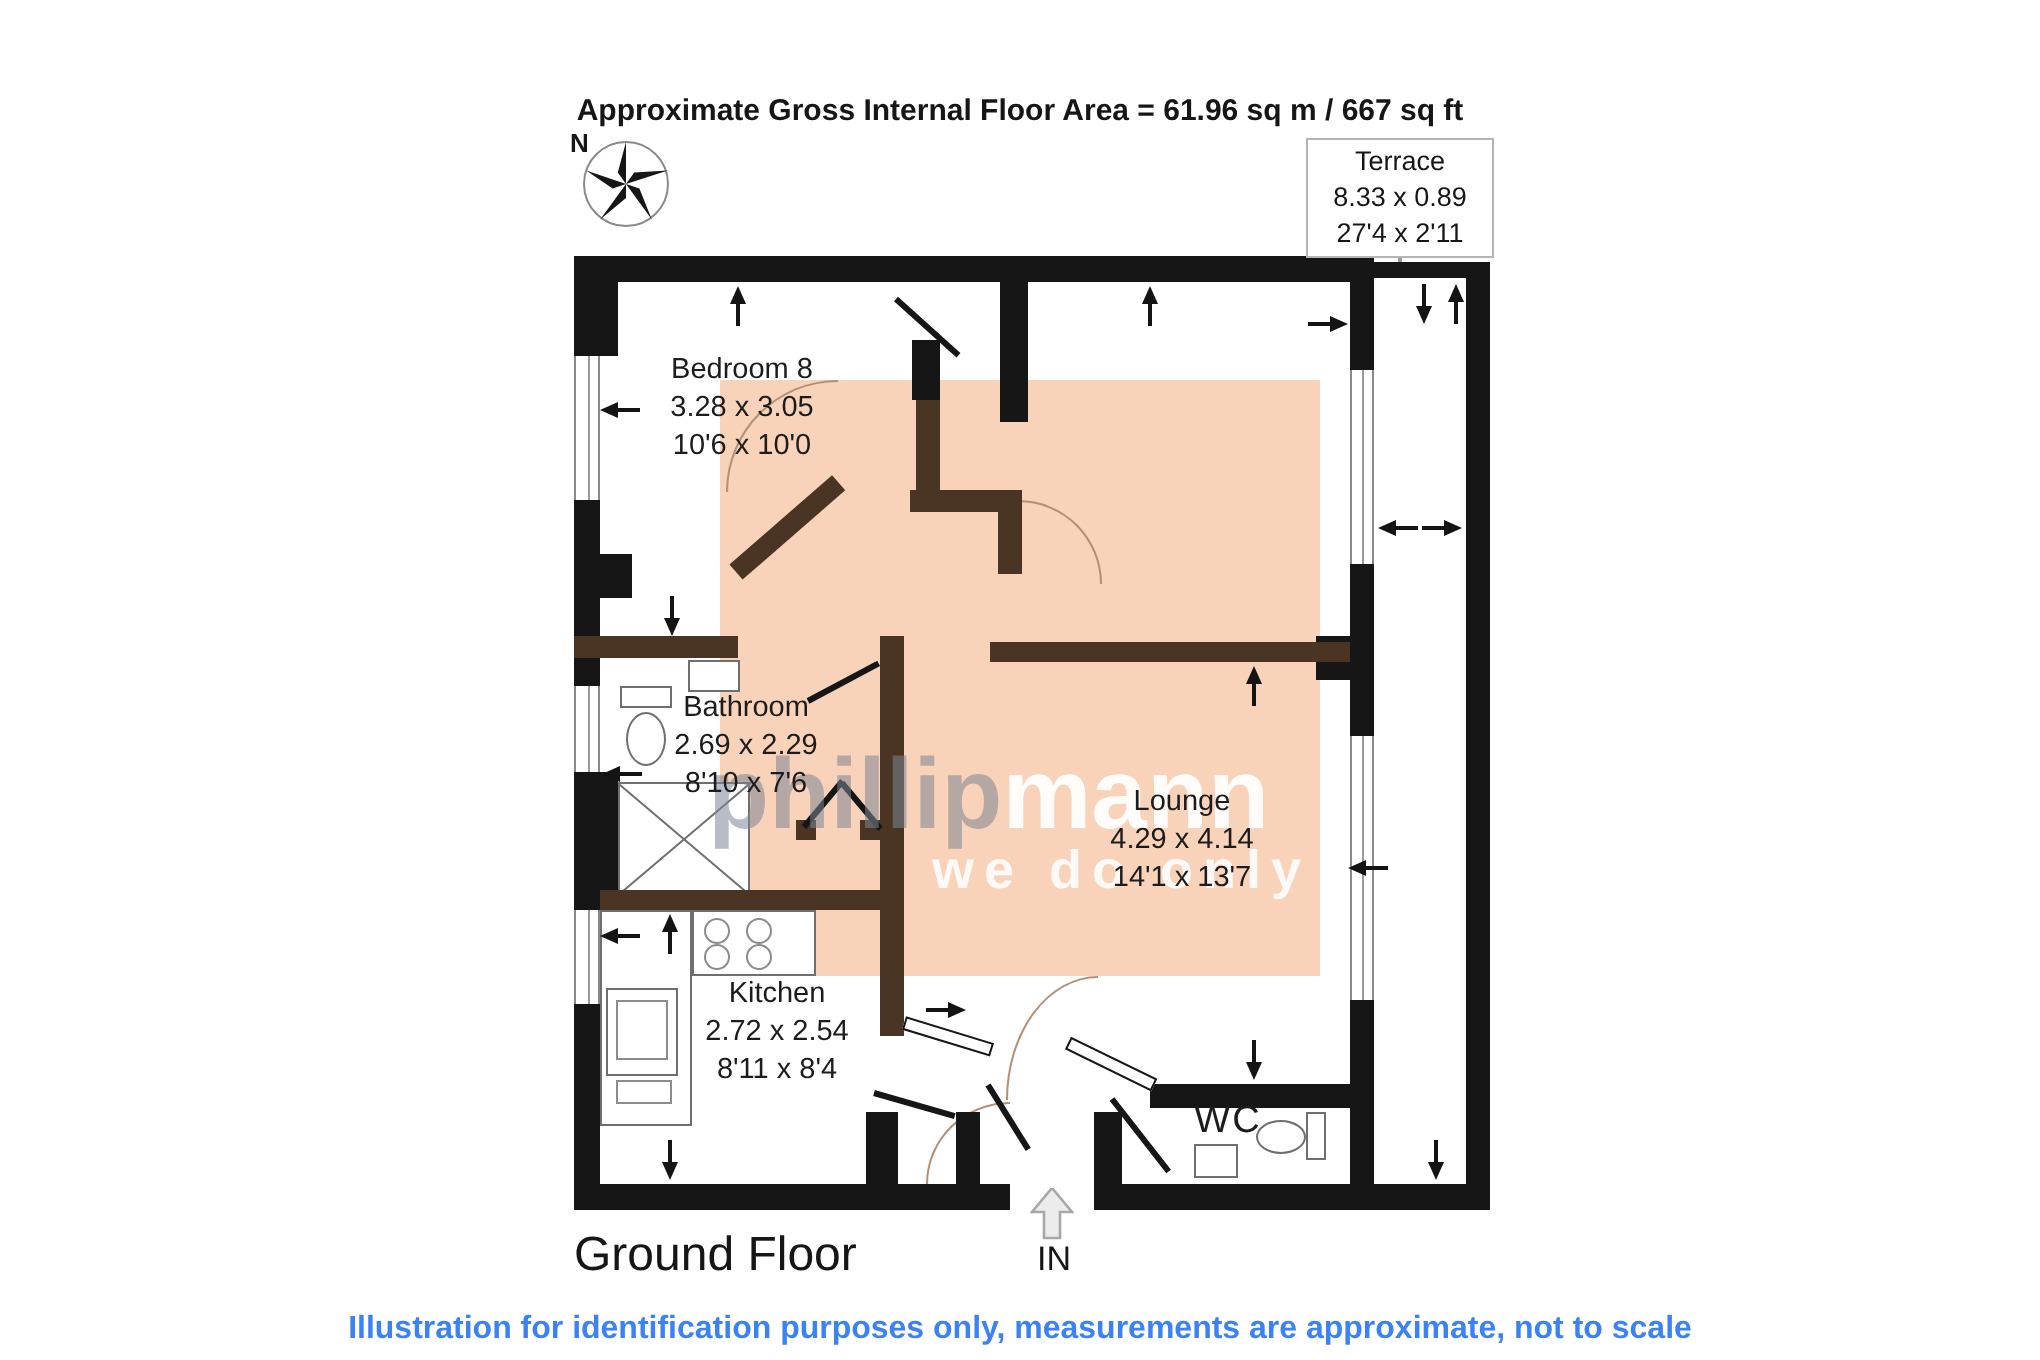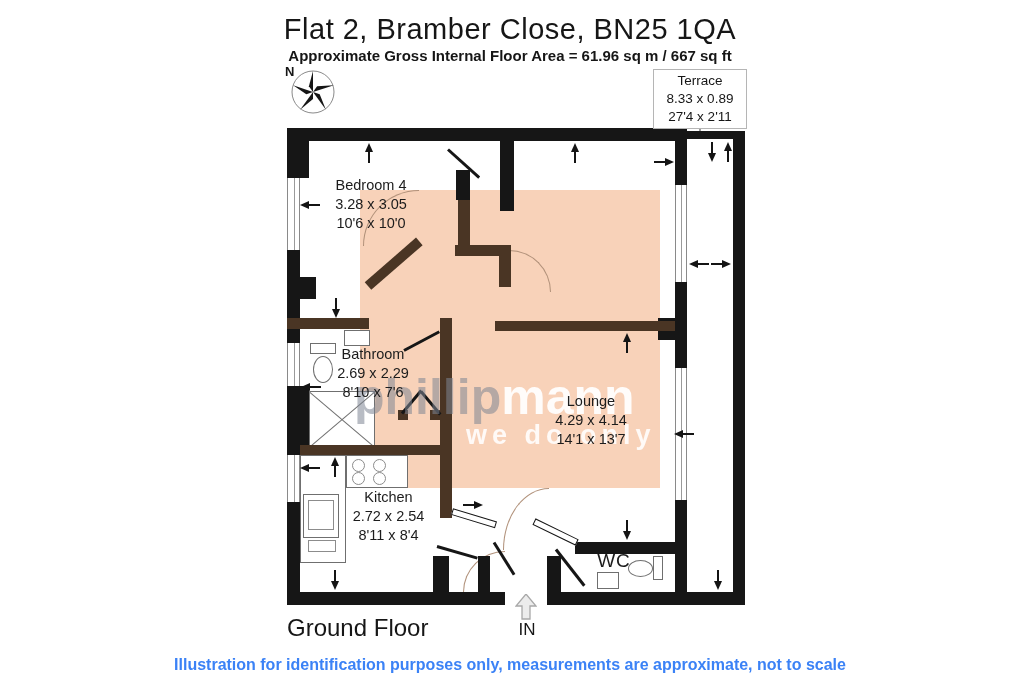--- a/index.html
+++ b/index.html
@@ -43,21 +43,20 @@
   #in-label{left:505px;top:620px;width:44px;text-align:center;font-size:17px;z-index:6;}
   #ground-floor{left:287px;top:614px;font-size:24px;z-index:6;}
   #footer{left:0;top:656px;width:1020px;text-align:center;font-size:16px;font-weight:bold;color:#3b82f6;z-index:6;}
   #compass{left:283px;top:60px;z-index:6;}
 </style>
 </head>
 <body>
 
 <div id="page">
 
-  <div class="abs" id="title">Flat 2, Bramber Close, BN25 1QA</div>
   <div class="abs" id="subtitle">Approximate Gross Internal Floor Area = 61.96 sq m / 667 sq ft</div>
 
   <svg class="abs" id="compass" width="54" height="56" viewBox="0 0 54 56">
     <text x="2" y="16" font-size="13" font-weight="bold" fill="#161616">N</text>
     <circle cx="30" cy="32" r="21" fill="none" stroke="#8a8a8a" stroke-width="1"></circle>
     <g fill="#161616">
       <path d="M30 32 L30 11 L25.9 26.3 Z"></path>
       <path d="M30 32 L10.1 25.2 L23.3 34.2 Z"></path>
       <path d="M30 32 L17.1 49.8 L30 39 Z"></path>
       <path d="M30 32 L42.9 49.8 L36.7 34.2 Z"></path>
@@ -176,21 +175,21 @@
       <div class="ar-part" style="background: rgb(20, 20, 20); left: 697px; top: 263px; width: 12px; height: 2px;"></div>
       <div class="ar-part" style="left: 722px; top: 260px; border-top: 4px solid transparent; border-bottom: 4px solid transparent; border-left: 9px solid rgb(20, 20, 20);"></div>
       <div class="ar-part" style="background: rgb(20, 20, 20); left: 711px; top: 263px; width: 12px; height: 2px;"></div>
       <div class="ar-part" style="left: 665px; top: 158px; border-top: 4px solid transparent; border-bottom: 4px solid transparent; border-left: 9px solid rgb(20, 20, 20);"></div>
       <div class="ar-part" style="background: rgb(20, 20, 20); left: 654px; top: 161px; width: 12px; height: 2px;"></div>
       <div class="ar-part" style="left: 474px; top: 501px; border-top: 4px solid transparent; border-bottom: 4px solid transparent; border-left: 9px solid rgb(20, 20, 20);"></div>
       <div class="ar-part" style="background: rgb(20, 20, 20); left: 463px; top: 504px; width: 12px; height: 2px;"></div>
     </div>
 
   <div class="room-label" id="label-bedroom2">
-    <div>Bedroom 4</div>
+    <div>Bedroom 8</div>
     <div>3.28 x 3.05</div>
     <div>10'6 x 10'0</div>
   </div>
   <div class="room-label" id="label-bathroom">
     <div>Bathroom</div>
     <div>2.69 x 2.29</div>
     <div>8'10 x 7'6</div>
   </div>
   <div class="room-label" id="label-lounge">
     <div>Lounge</div>

